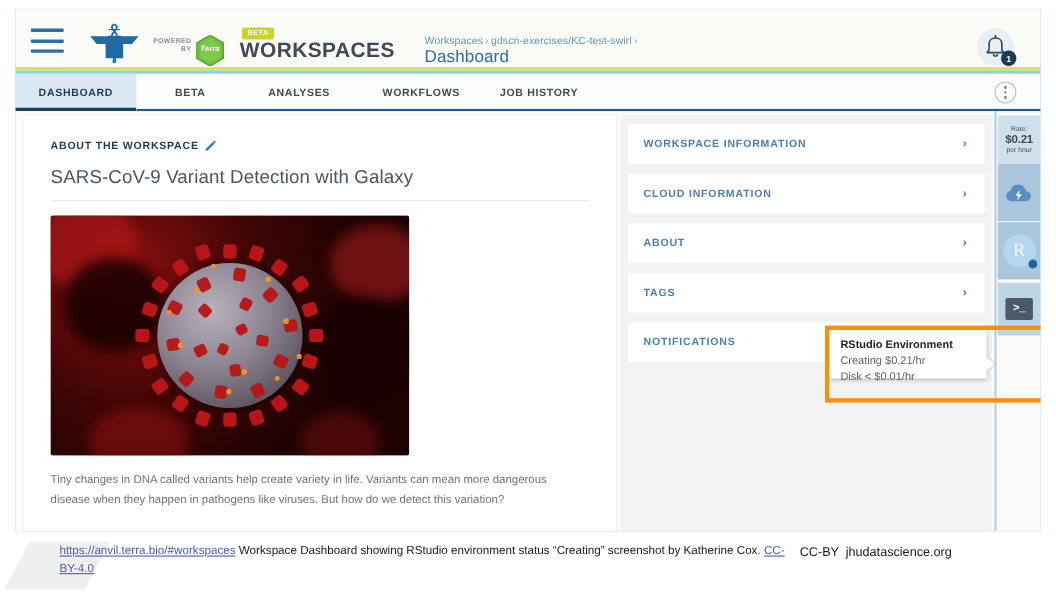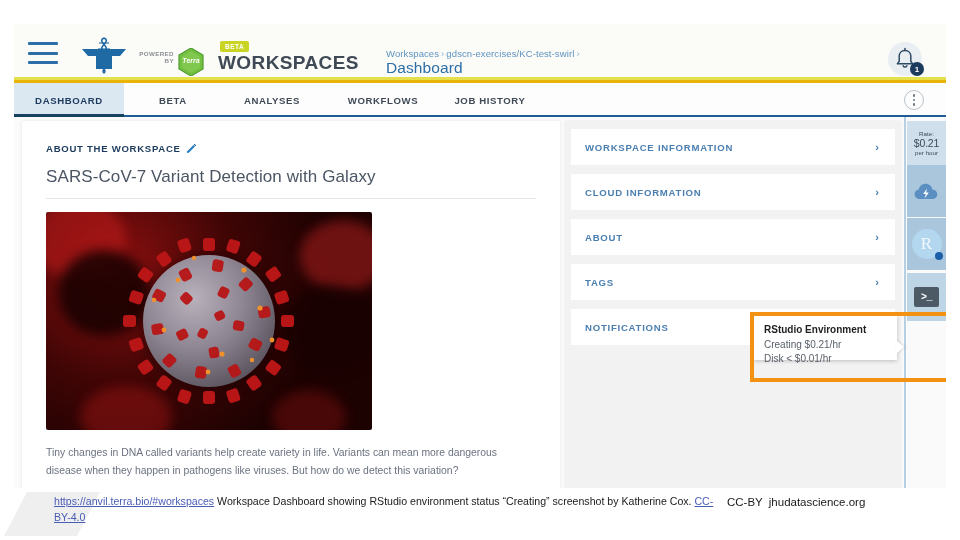--- a/index.html
+++ b/index.html
@@ -12,23 +12,23 @@
 
   #app {
     position: relative;
     width: 960px; height: 540px;
     background: #ffffff;
   }
 
   
   .screenshot {
     position: absolute;
-    left: 14px; top: 24px;
+    left: 14px; top: 8px;
     width: 932px; height: 475px;
-    background: #eab308;
+    background: #7dd3fc;
     overflow: hidden;
   }
 
   
   .topbar {
     position: absolute; left: 0; top: 0;
     width: 932px; height: 56px;
     background: #fbfbf8;
     border-bottom: 3px solid #e3e04b;
   }
@@ -223,21 +223,21 @@
   }
   .rate-box {
     position: absolute; left: 0; top: 0;
     width: 39px; height: 44px;
     background: #cfe0ec;
     display: flex; flex-direction: column;
     align-items: center; justify-content: center;
     color: #3f4a56; line-height: 1.15;
   }
   .rate-label { font-size: 6.2px; }
-  .rate-value { font-size: 10.5px; font-weight: normal; letter-spacing: -0.2px; }
+  .rate-value { font-size: 10.5px; font-weight: bold; letter-spacing: -0.2px; }
   .rate-unit { font-size: 6.2px; }
 
   .env-cell {
     position: absolute; left: 0;
     width: 39px; height: 52px;
     background: #a9c6dd;
     display: flex; align-items: center; justify-content: center;
   }
   .env-cell.cell-cloud { top: 44px; }
   .env-cell.cell-r { top: 97px; background: #a9c6dd; }
@@ -406,21 +406,21 @@
         <div class="about-label">
           <span>ABOUT THE WORKSPACE</span>
           <span class="pencil-icon">
             <svg viewBox="0 0 11 11" width="11" height="11">
               <path d="M1.2 8.2 L7.4 2 L9 3.6 L2.8 9.8 L0.9 10.1 Z" fill="#2d7fc1"></path>
               <path d="M7.8 1.6 L8.6 0.8 L10.2 2.4 L9.4 3.2 Z" fill="#1b5e96"></path>
             </svg>
           </span>
         </div>
 
-        <div class="ws-title">SARS-CoV-7 Variant Detection with Galaxy</div>
+        <div class="ws-title">SARS-CoV-9 Variant Detection with Galaxy</div>
         <div class="title-rule"></div>
 
         <div class="virus-img">
           <div class="blob" style="left:-16px;top:-12px;width:96px;height:78px;background:#c21d1d;opacity:0.55;"></div>
           <div class="blob" style="left:12px;top:38px;width:92px;height:86px;background:#160101;opacity:0.85;"></div>
           <div class="blob" style="right:-14px;top:8px;width:86px;height:72px;background:#d12525;opacity:0.45;"></div>
           <div class="blob" style="right:-6px;top:74px;width:96px;height:86px;background:#190101;opacity:0.8;"></div>
           <div class="blob" style="left:34px;bottom:-18px;width:92px;height:62px;background:#b01818;opacity:0.42;"></div>
           <div class="blob" style="right:26px;bottom:-14px;width:74px;height:54px;background:#8d1212;opacity:0.4;"></div>
 

